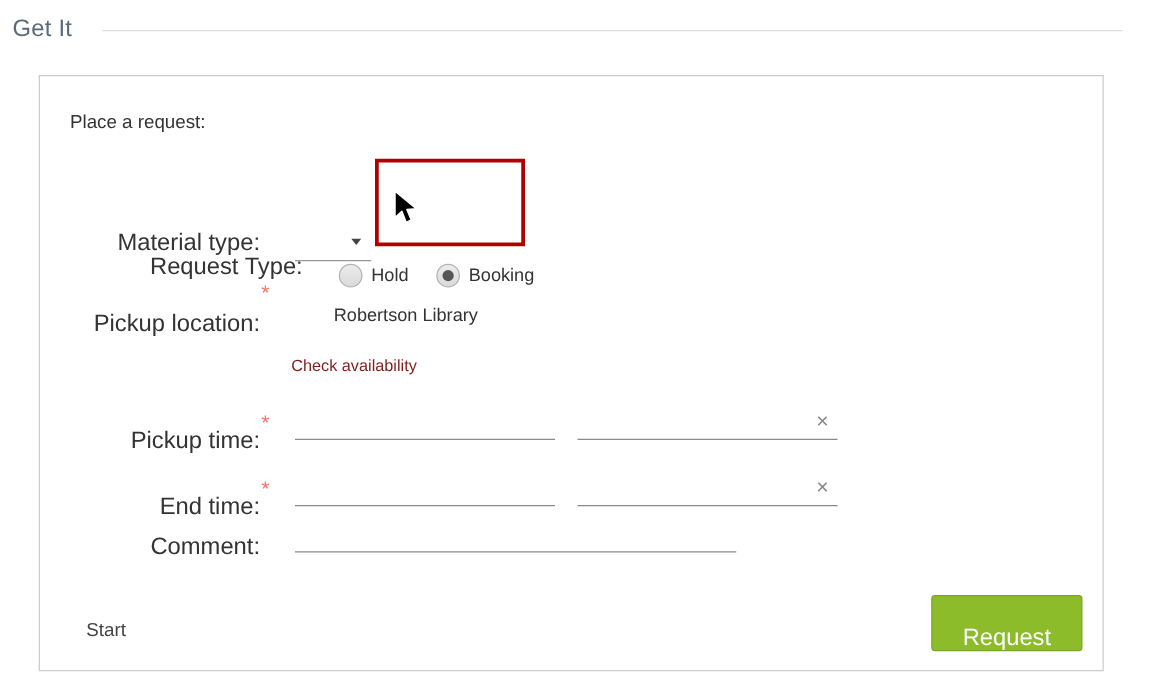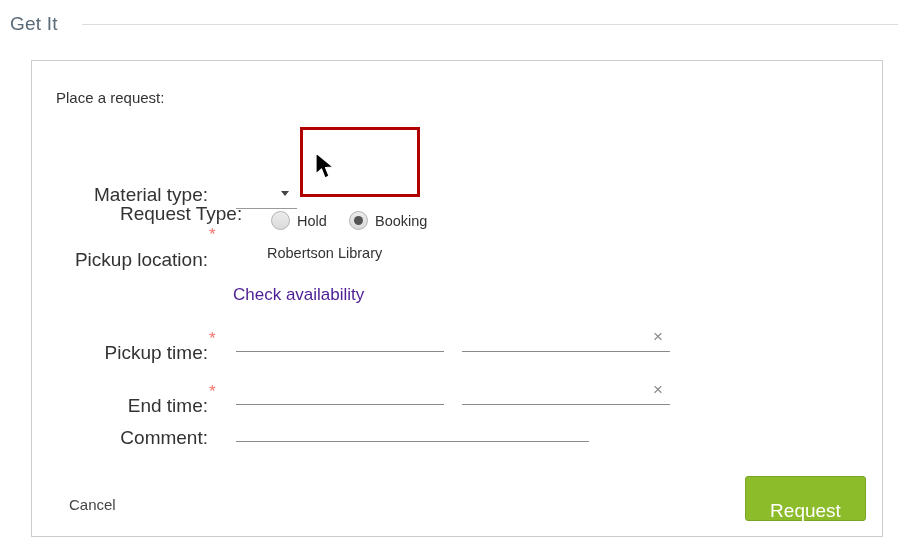--- a/index.html
+++ b/index.html
@@ -197,22 +197,22 @@
   
   .static-value {
     position: absolute;
     font-size: 14.5px;
     color: #333333;
     white-space: nowrap;
     margin-left: 31px;
   }
   .link-text {
     position: absolute;
-    font-size: 17px;
-    color: #4c1d95;
+    font-size: 13px;
+    color: #7f1d1d;
     white-space: nowrap;
     cursor: pointer;
   }
 
   
   .clear-x {
     position: absolute;
     font-size: 17px;
     color: #8a8a8a;
     line-height: 1;
@@ -308,15 +308,15 @@
 <div class="field-label" style="left:88px; top:395px; width:120px;">End time:</div>
 <span class="req-star" style="left:209px; top:383px;">*</span>
 
 <input class="underline-input" style="left: 236px; top: 383px; width: 208px; height: 22px;" type="text" value="">
 <input class="underline-input" style="left: 462px; top: 383px; width: 208px; height: 22px;" type="text" value="">
 <span class="clear-x" style="left:653px; top:381px;">×</span>
 
 <div class="field-label" style="left:88px; top:427px; width:120px;">Comment:</div>
 <input class="underline-input" style="left: 236px; top: 420px; width: 353px; height: 22px;" type="text" value="">
 
-<div class="cancel-link">Cancel</div>
+<div class="cancel-link">Start</div>
 
 <button class="request-button">Request</button>
 
 </body></html>

